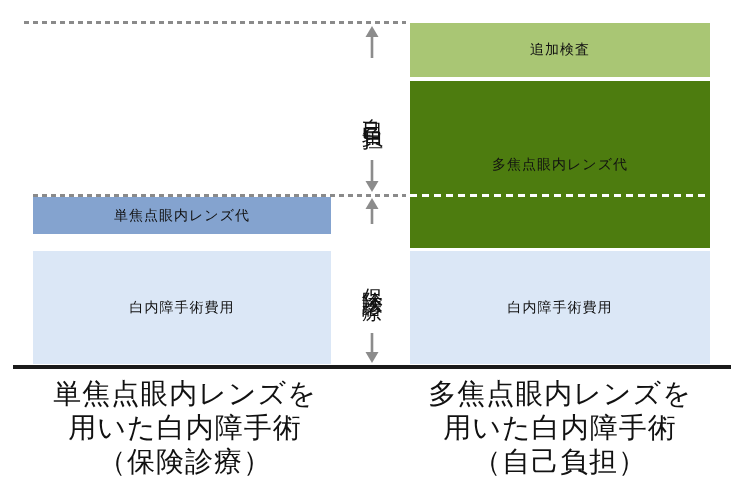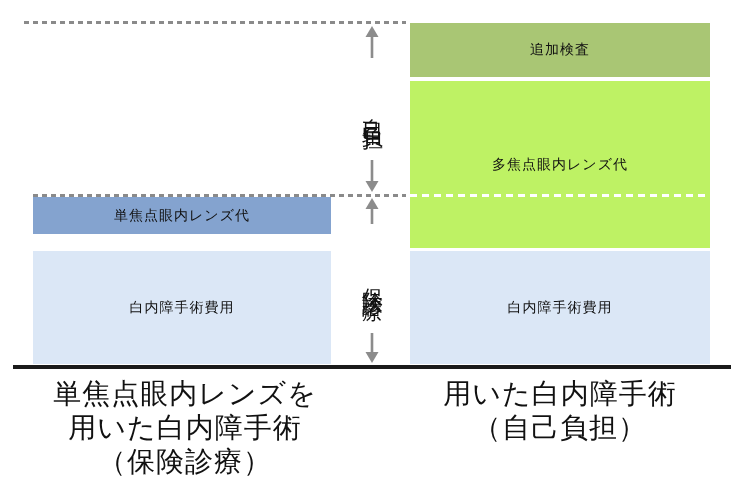--- a/index.html
+++ b/index.html
@@ -74,21 +74,21 @@
   <div class="seg seg-l1" style="background-color: rgb(132, 163, 207);">
     <span>単焦点眼内レンズ代</span>
   </div>
   <div class="seg seg-l2" style="background-color: rgb(219, 231, 246);">
     <span>白内障手術費用</span>
   </div>
 
   <div class="seg seg-r1" style="background-color: rgb(169, 198, 116);">
     <span>追加検査</span>
   </div>
-  <div class="seg seg-r2" style="background-color: #bef264;">
+  <div class="seg seg-r2" style="background-color: #4d7c0f;">
     <span>多焦点眼内レンズ代</span>
   </div>
   <div class="seg seg-r3" style="background-color: rgb(219, 231, 246);">
     <span>白内障手術費用</span>
   </div>
 
   <div class="anno anno-1">
     <svg class="arrow-svg" width="18" height="32" viewBox="0 0 18 32">
       <polygon points="9,0 2.5,11 15.5,11" fill="#8c8c8c"></polygon>
       <rect x="7.7" y="9" width="2.6" height="23" fill="#8c8c8c"></rect>
@@ -113,17 +113,18 @@
   </div>
 
   <div class="baseline"></div>
 
   <div class="caption caption-left">
     <div>単焦点眼内レンズを</div>
     <div>用いた白内障手術</div>
     <div>（保険診療）</div>
   </div>
   <div class="caption caption-right">
+    <div>多焦点眼内レンズを</div>
     <div>用いた白内障手術</div>
     <div>（自己負担）</div>
   </div>
 
 </div>
 
 </body></html>

